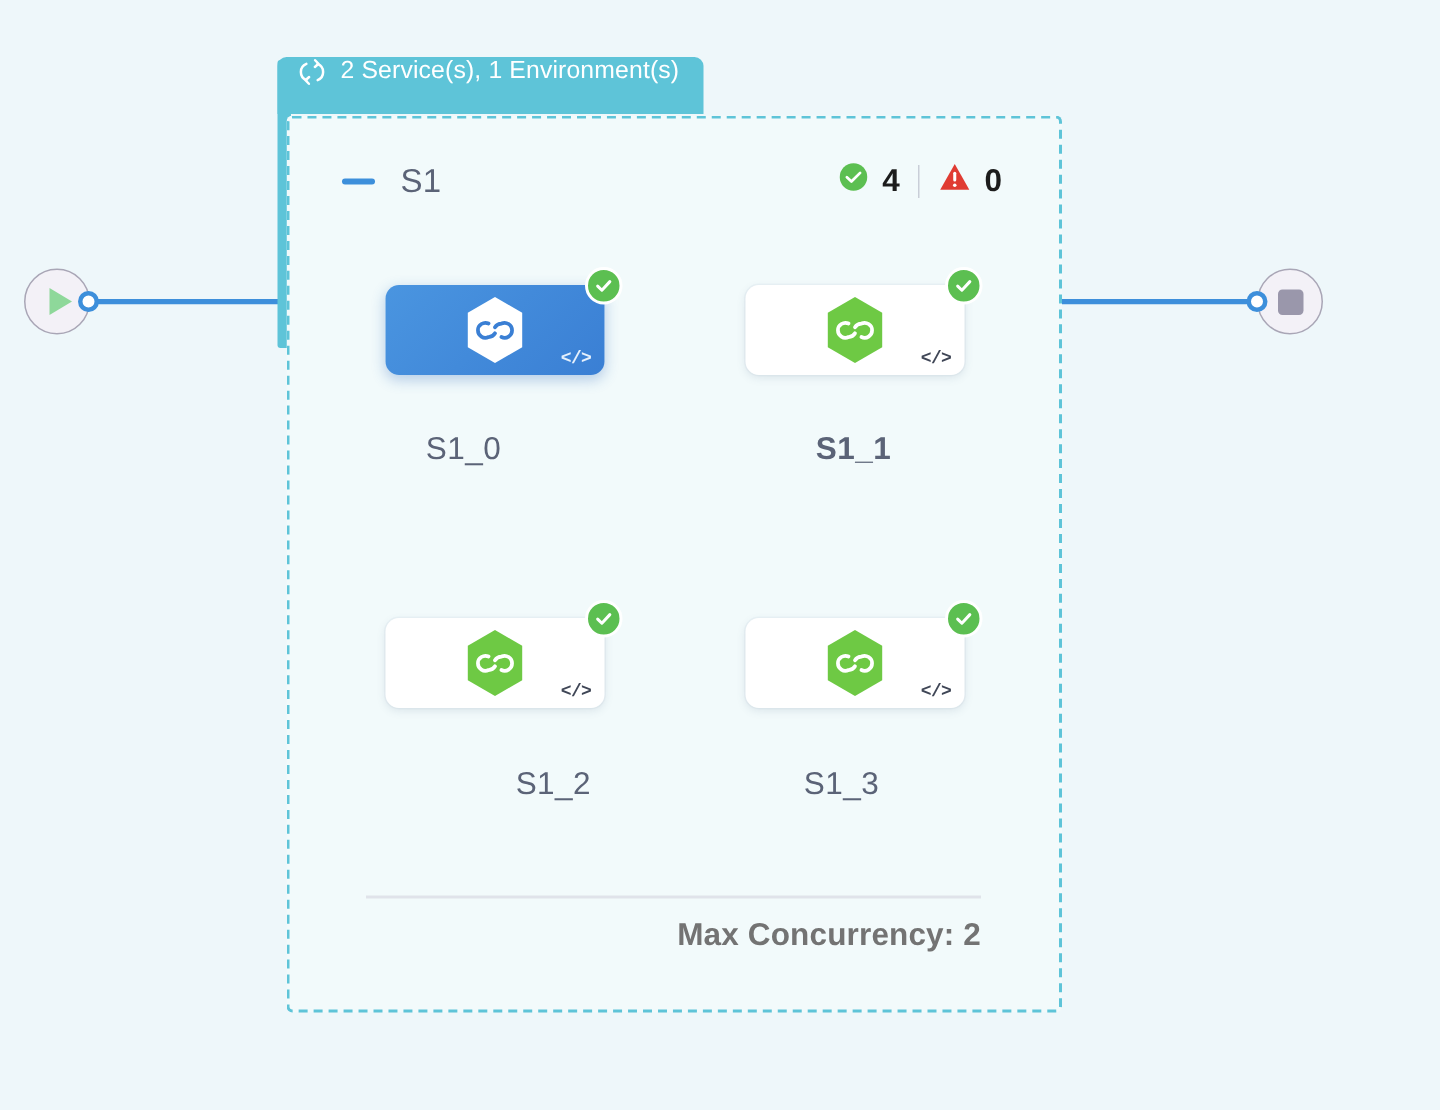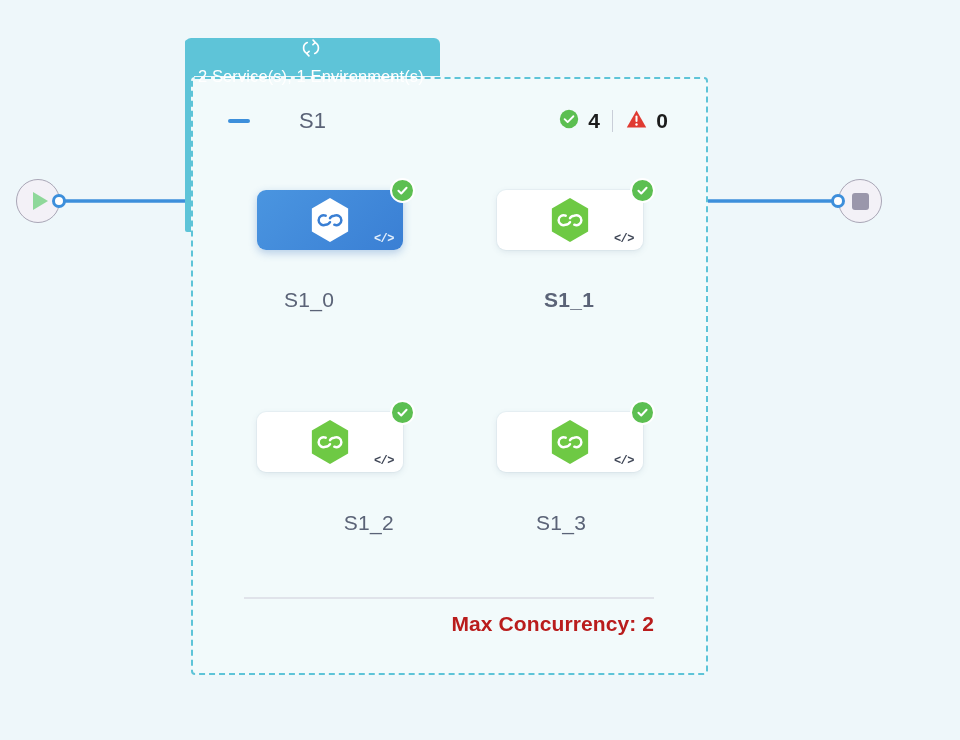--- a/index.html
+++ b/index.html
@@ -95,28 +95,27 @@
   
   .group-tab {
     position: absolute;
     left: 185px;
     top: 38px;
     height: 38px;
     padding: 0 16px 0 13px;
     background: #5ec4d8;
     border-radius: 6px 6px 0 0;
     display: flex;
-    align-items: center;
+    align-items: flex-start;
     gap: 9px;
     color: #ffffff;
     font-size: 16.5px;
     font-weight: 500;
     letter-spacing: .1px;
     white-space: nowrap;
-    flex-direction: column;
   }
   .tab-icon { display: flex; align-items: center; }
 
   
   .section-head {
     position: absolute;
     left: 228px;
     top: 104px;
     width: 440px;
     height: 34px;
@@ -129,21 +128,20 @@
     border-radius: 3px;
     background: #3d8fdb;
     margin-right: 17px;
     flex: none;
   }
   .section-title {
     font-size: 22px;
     color: #5b6377;
     font-weight: 400;
     letter-spacing: .2px;
-    margin-left: 32px;
   }
   .stat-group {
     margin-left: auto;
     display: flex;
     align-items: center;
     gap: 9px;
   }
   .stat {
     display: flex;
     align-items: center;
@@ -236,21 +234,21 @@
     background: #e0e3ea;
   }
   .footer-text {
     position: absolute;
     left: 244px;
     top: 612px;
     width: 410px;
     text-align: right;
     font-size: 21px;
     font-weight: 700;
-    color: #b91c1c;
+    color: #737373;
     letter-spacing: .1px;
   }
 </style>
 </head>
 <body>
 
 <div class="canvas">
 
   <svg class="edge-svg">
     <line x1="60" y1="201" x2="196" y2="201" stroke="#3d8fdb" stroke-width="3.5"></line>

